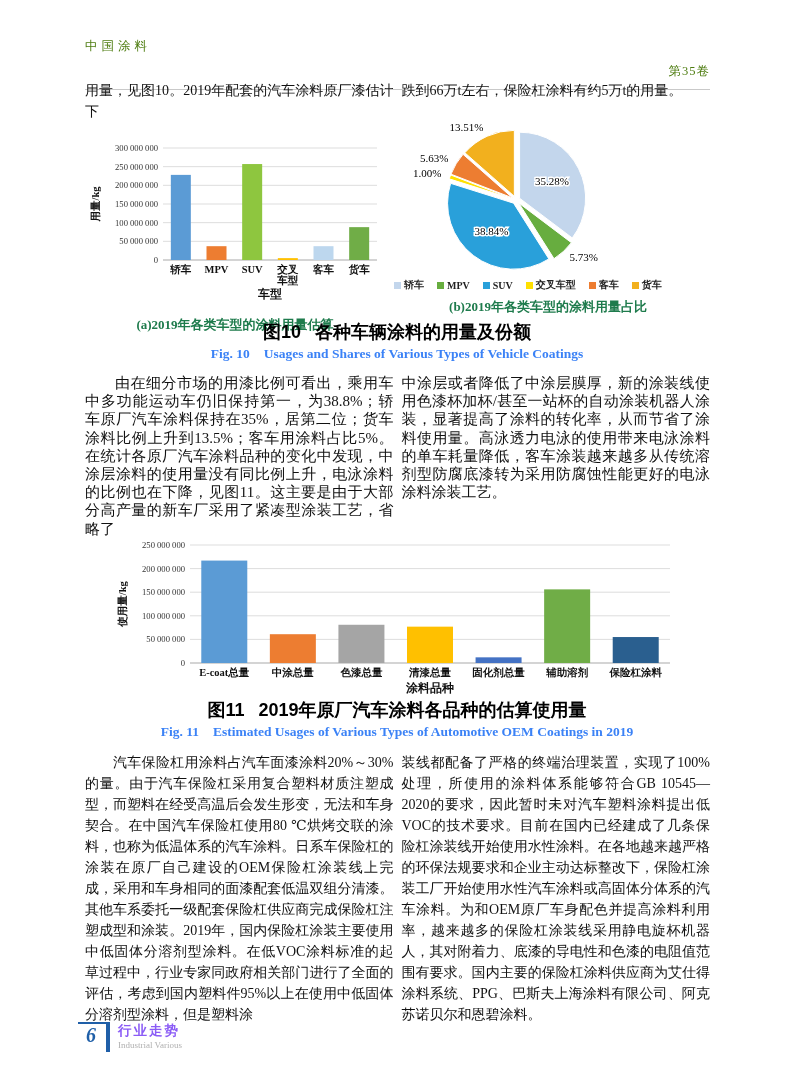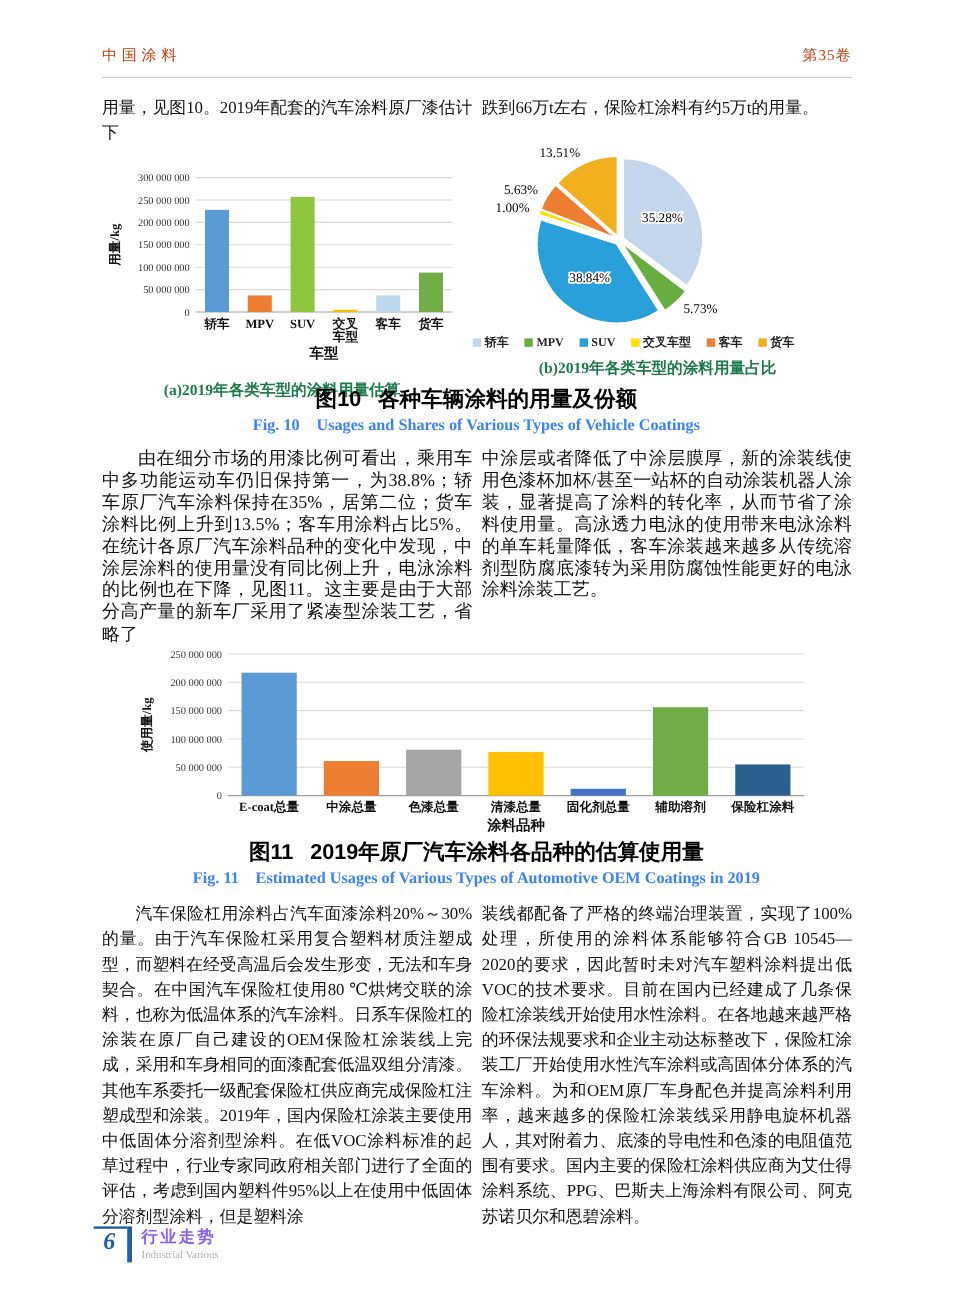--- a/index.html
+++ b/index.html
@@ -1,23 +1,23 @@
 <!DOCTYPE html>
 <html style="--green: #1e7b4c; --blue: #1f5fa8;"><head>
 <meta charset="utf-8">
 <style>
   html,body{margin:0;padding:0;background:#ffffff;}
   .page{position:relative;width:794px;height:1077px;background:#fff;overflow:hidden;
         font-family:"Liberation Serif","DejaVu Serif",serif;color:#111;}
   
   .header{position:absolute;left:85px;right:84px;top:38px;padding-bottom:9px;
           border-bottom:1px solid #c9c9c9;display:flex;justify-content:space-between;
-          font-size:12.5px;color:#c2410c;}
+          font-size:12.5px;color:#4d7c0f;}
   .journal{letter-spacing:4px;}
-  .volume{letter-spacing:1px;}
+  .volume{letter-spacing:1px;margin-top:25px;}
   
   .cols{position:absolute;left:85px;right:84px;display:flex;gap:8px;}
   .cols .col{flex:1;text-align:justify;font-size:14px;line-height:21px;margin:0;}
   .top-cols{top:80px;}
   .mid-cols{top:374px;}
   .mid-cols .col{font-size:15px;line-height:18.2px;}
   .bottom-cols{top:752px;}
   .indent{text-indent:2em;}
   
   .fig10-row{position:absolute;top:118px;left:85px;right:84px;display:flex;}

